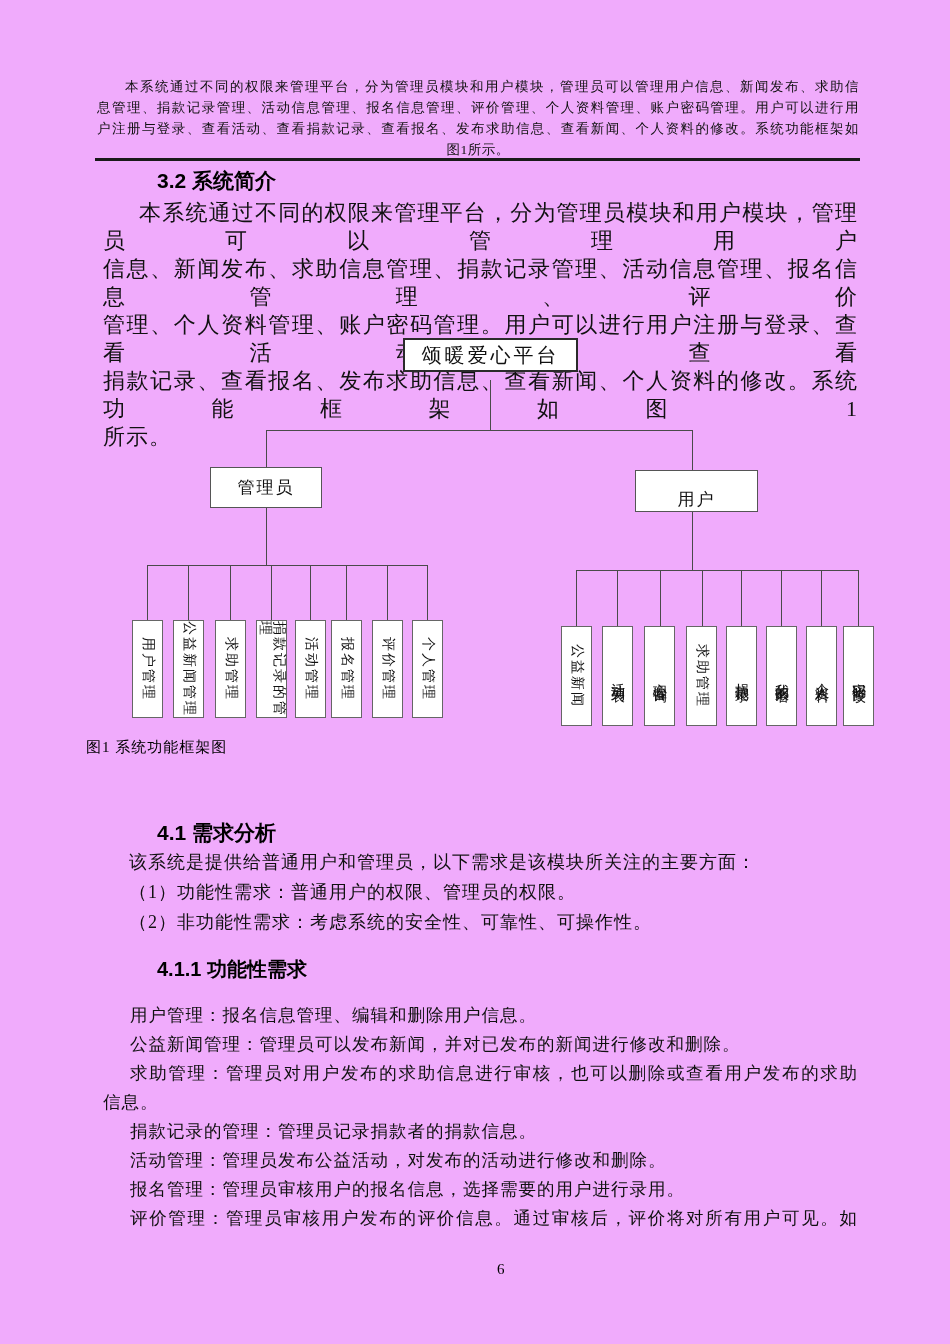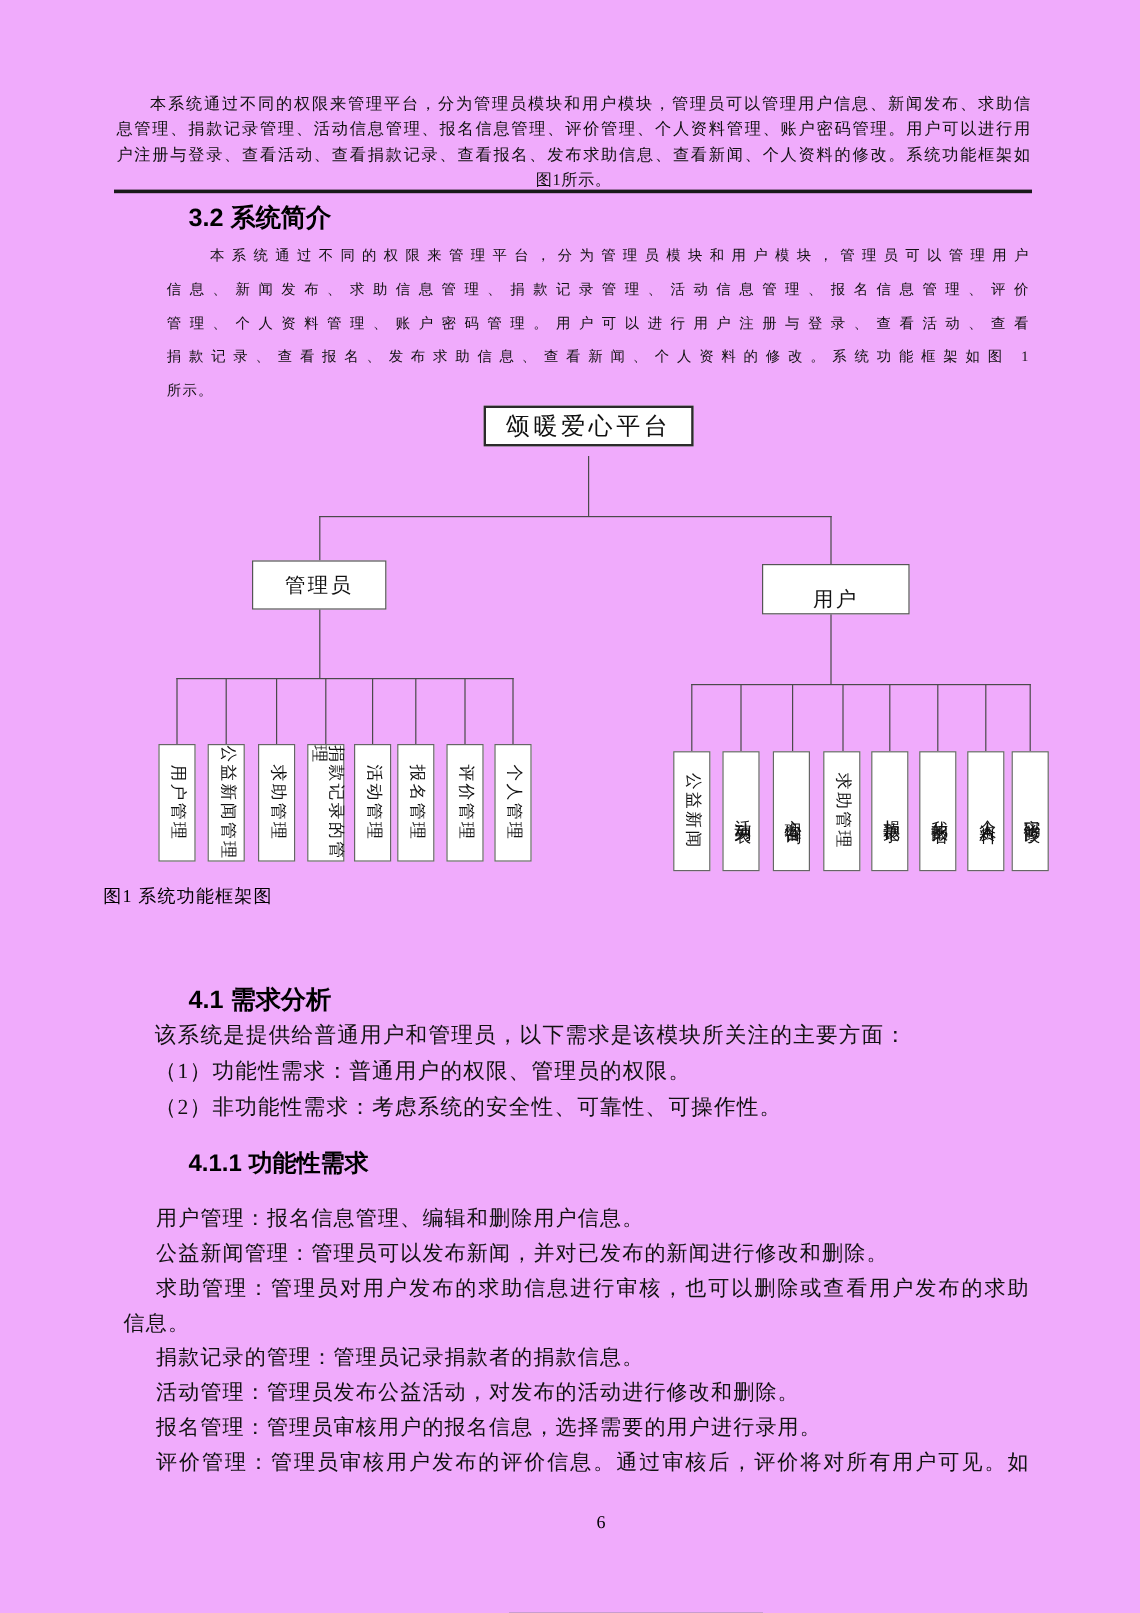--- a/index.html
+++ b/index.html
@@ -10,21 +10,21 @@
   }
   
   .tblock{position:absolute;}
   .hline-txt{font-size:13.5px;line-height:21px;letter-spacing:.5px;}
   .jall{text-align:justify;text-align-last:justify;}
   .jcenter{text-align:center;text-align-last:center;}
   .ind28{text-indent:28px;}
   .ind36{text-indent:36px;}
   .ind26{text-indent:26px;}
   .ind27{text-indent:27px;}
-  .body-line{font-size:12px;line-height:28px;letter-spacing:1px;margin-left:36px;}
+  .body-line{font-size:22px;line-height:28px;letter-spacing:1px;}
   .req-line{font-size:18px;line-height:30px;letter-spacing:1px;}
   .fn-line{font-size:17.5px;line-height:29px;letter-spacing:1px;}
   .heading{
     position:absolute;font-family:"Liberation Sans","DejaVu Sans",sans-serif;
     font-weight:bold;color:#000;white-space:nowrap;
   }
   .rule{position:absolute;background:#1a1a1a;}
   
   .dbox{
     position:absolute;background:#fff;border:1px solid #555;

